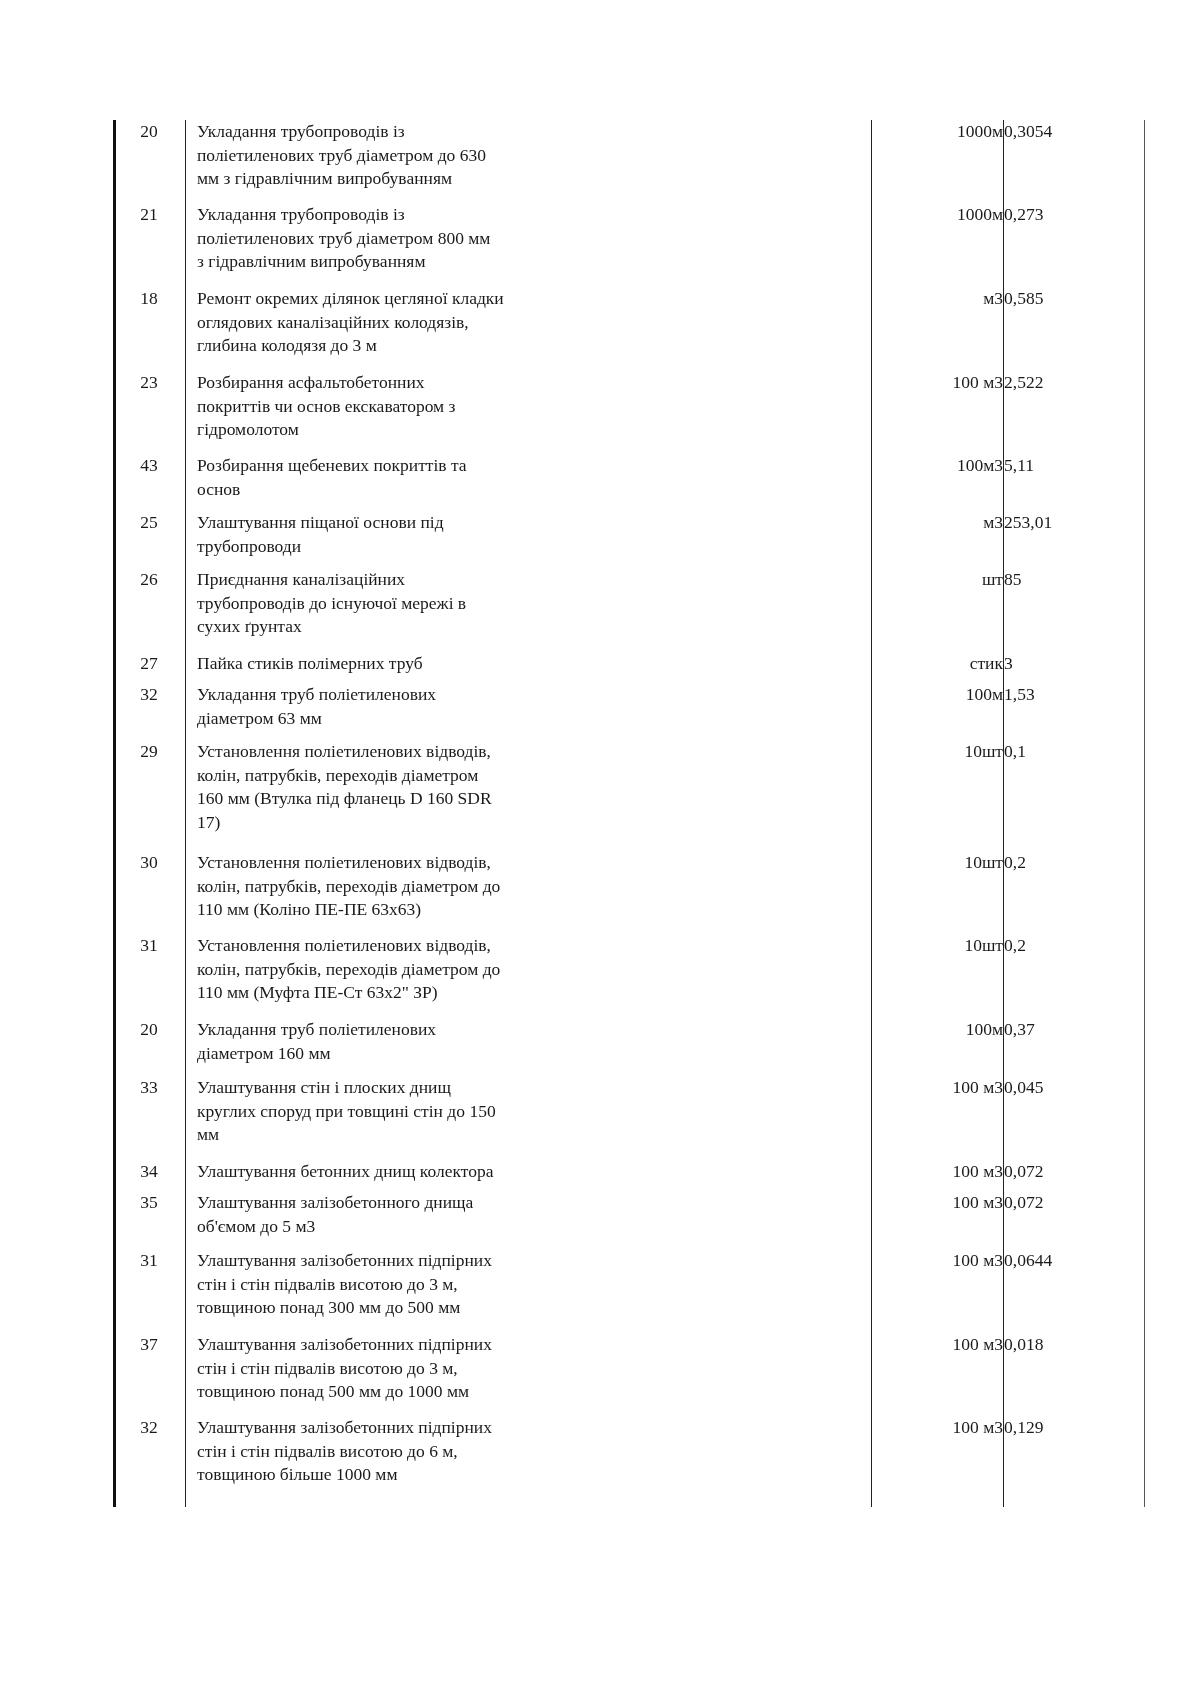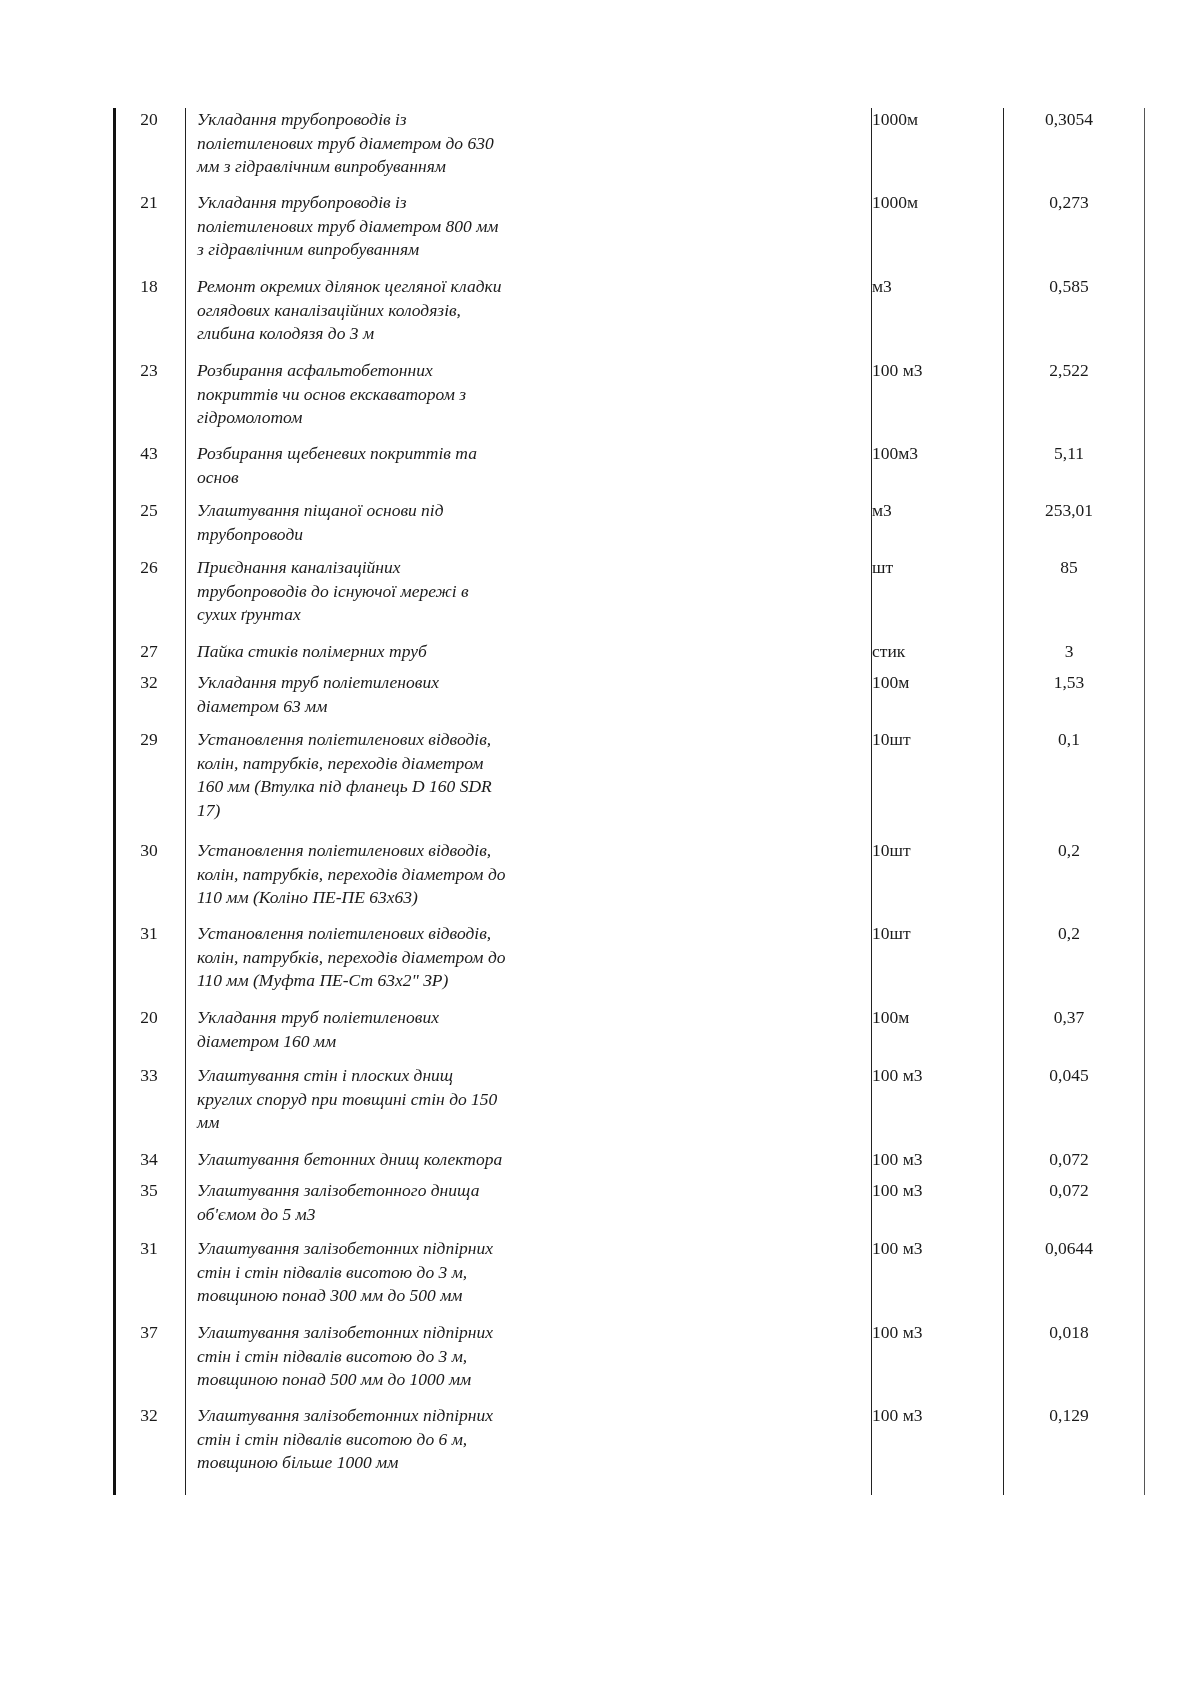--- a/index.html
+++ b/index.html
@@ -19,21 +19,21 @@
       position: absolute;
       left: 0;
       top: 0;
       width: 1200px;
       height: 1698px;
       background: #ffffff;
     }
     .table-wrap {
       position: absolute;
       left: 113px;
-      top: 108px;
+      top: 120px;
       width: 892px;
       height: 1387px;
       padding-left: 35px;
     }
     
     .vline {
       position: absolute;
       top: 0;
       bottom: 0;
       background: #222;
@@ -63,31 +63,30 @@
     }
     .cell.num {
       left: 0;
       width: 72px;
       text-align: center;
     }
     .cell.desc {
       left: 84px;
       width: 360px;
       white-space: pre-line;
-      font-style: italic;
     }
     .cell.unit {
       left: 759px;
       width: 131px;
-      text-align: left;
+      text-align: right;
     }
     .cell.qty {
       left: 891px;
       width: 130px;
-      text-align: center;
+      text-align: left;
     }
   </style>
 </head>
 <body>
 
 <div class="page">
   <div class="table-wrap">
     <div class="vline left"></div>
     <div class="vline c1"></div>
     <div class="vline c2"></div>

